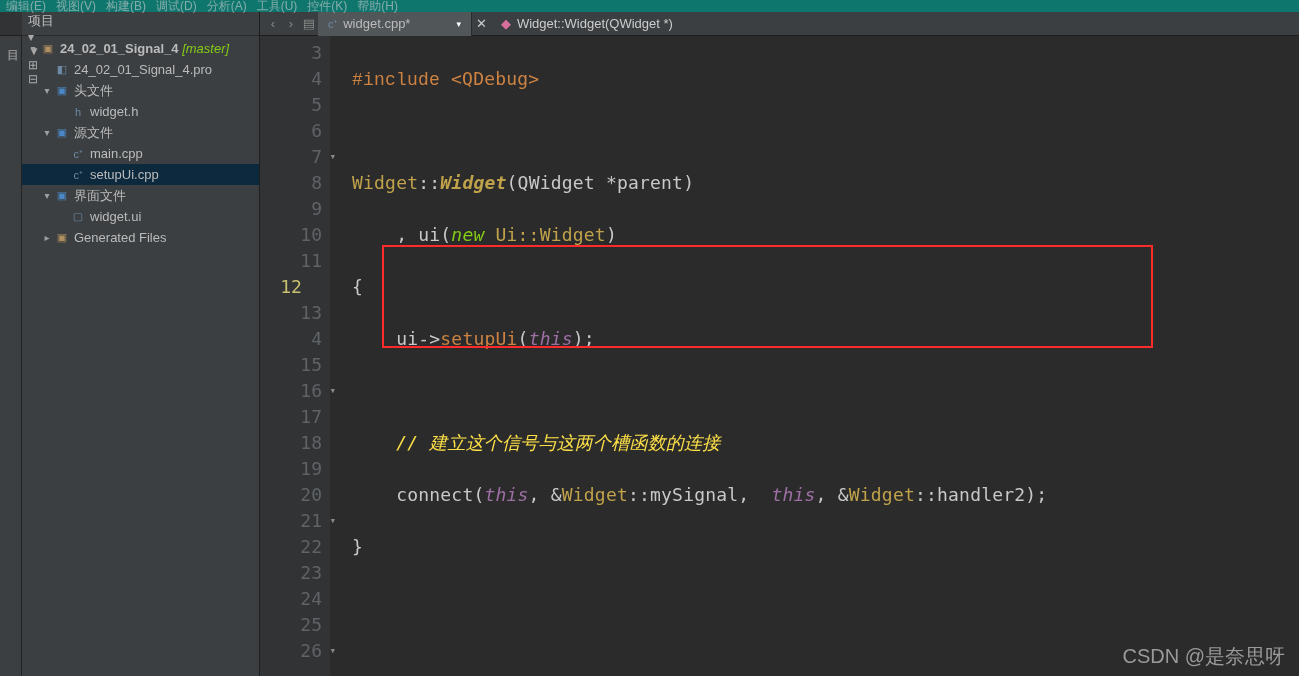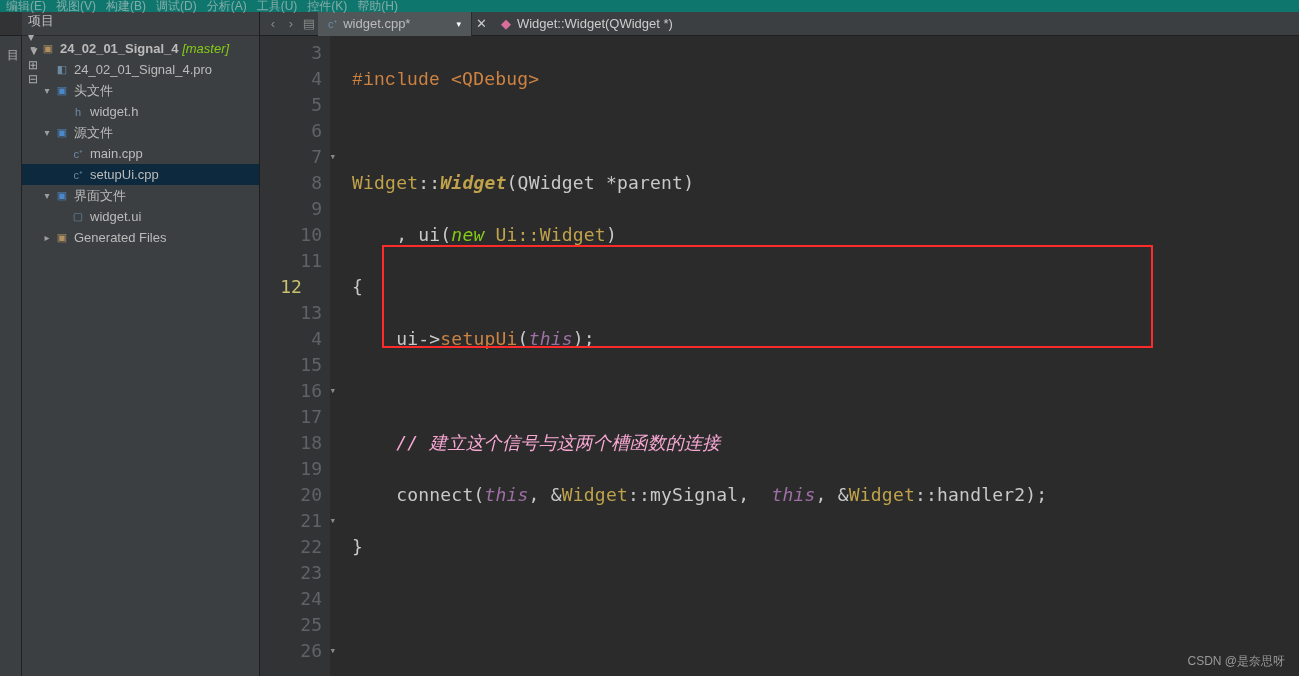--- a/index.html
+++ b/index.html
@@ -151,30 +151,30 @@
     position: absolute;
     left: 52px; top: 209px;
     width: 771px; height: 103px;
     border: 2px solid #ff2a2a;
     pointer-events: none;
   }        
   .kw-i { color: #84cc16; font-style: italic; } 
   .type { color: #bfa24a; }      
   .fn  { color: #c8c8c8; }      
   .bold-def { font-weight: bold; font-style: italic; }
-  .cmt { color: #f9a8d4; font-style: italic; }
+  .cmt { color: #fde047; font-style: italic; }
   .op  { color: #c8c8c8; }
   .punc { color: #c8c8c8; }
   .inc { color: #cc8242; font-family: Liberation Mono, monospace; }
   .angle { color: #cc8242; }
   .setup { color: #cc8242; text-decoration: underline; }
   .thisp { color: #9e6fa5; font-style: italic; }
   .watermark {
     position: absolute; right: 14px; bottom: 6px;
-    color: #9a9a9a; font-size: 12px;
+    color: #9a9a9a; font-size: 20px;
   }
 </style>
 </head>
 <body>
 
 <div class="menubar">
   <span>编辑(E)</span>
   <span>视图(V)</span>
   <span>构建(B)</span>
   <span>调试(D)</span>

